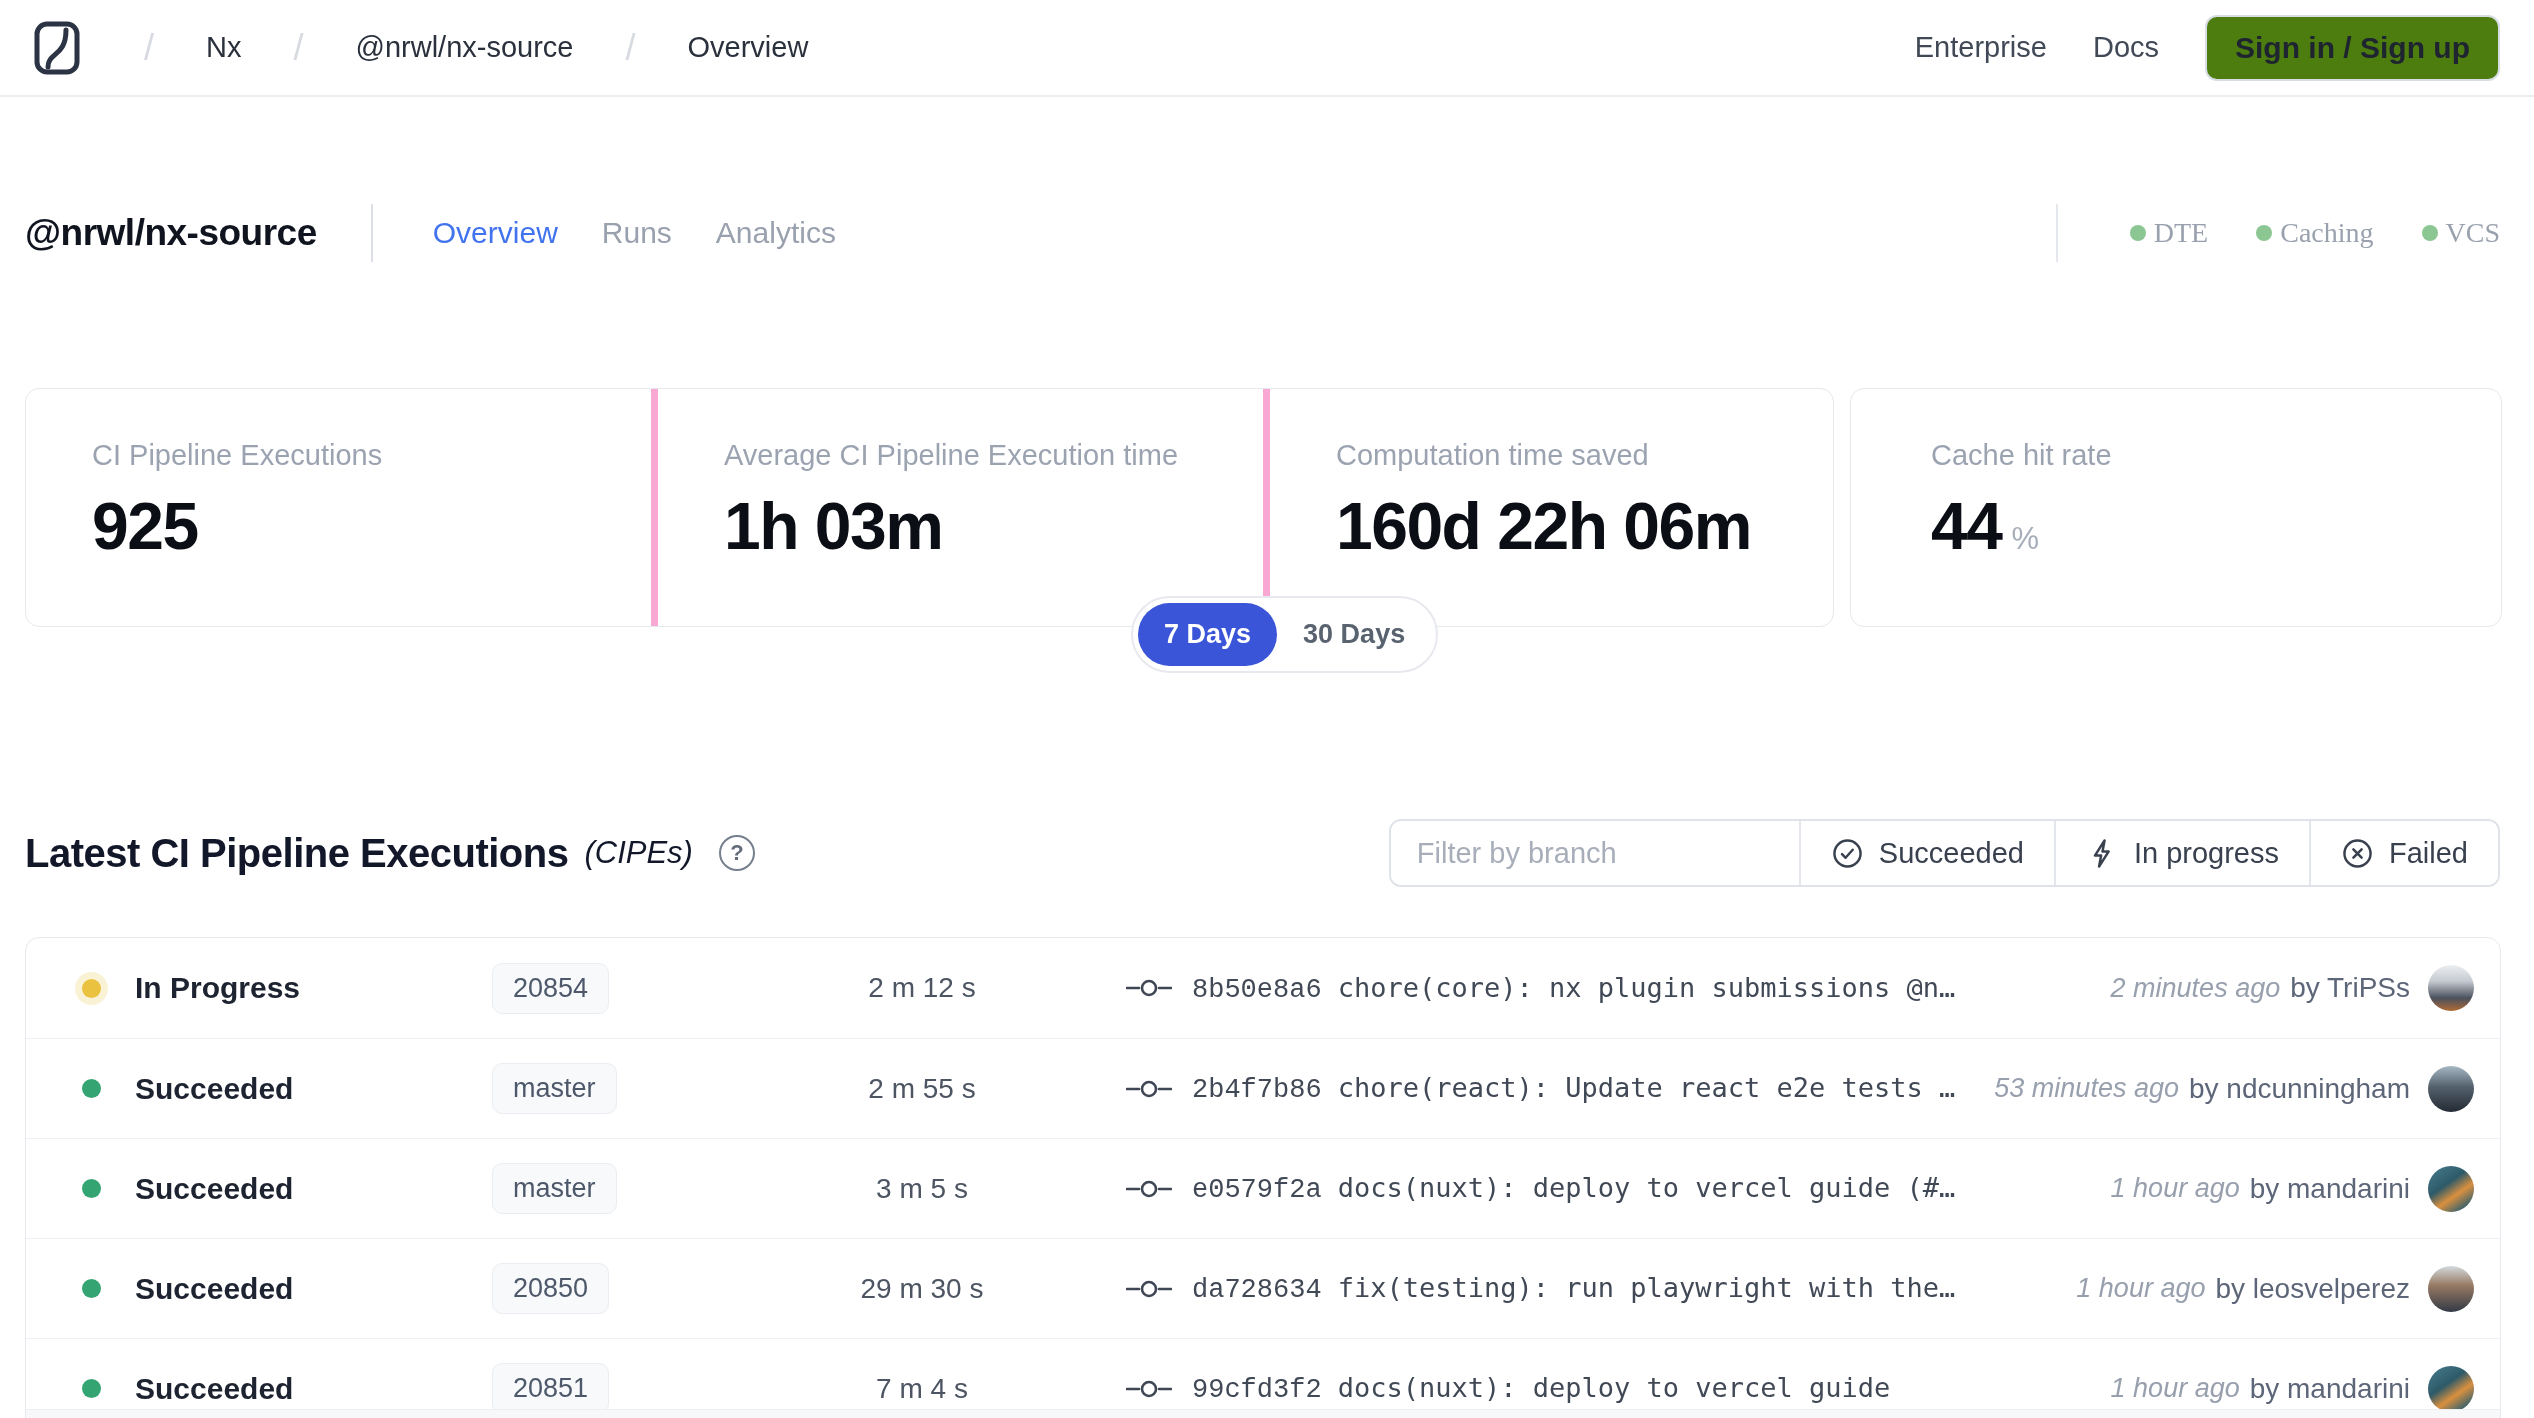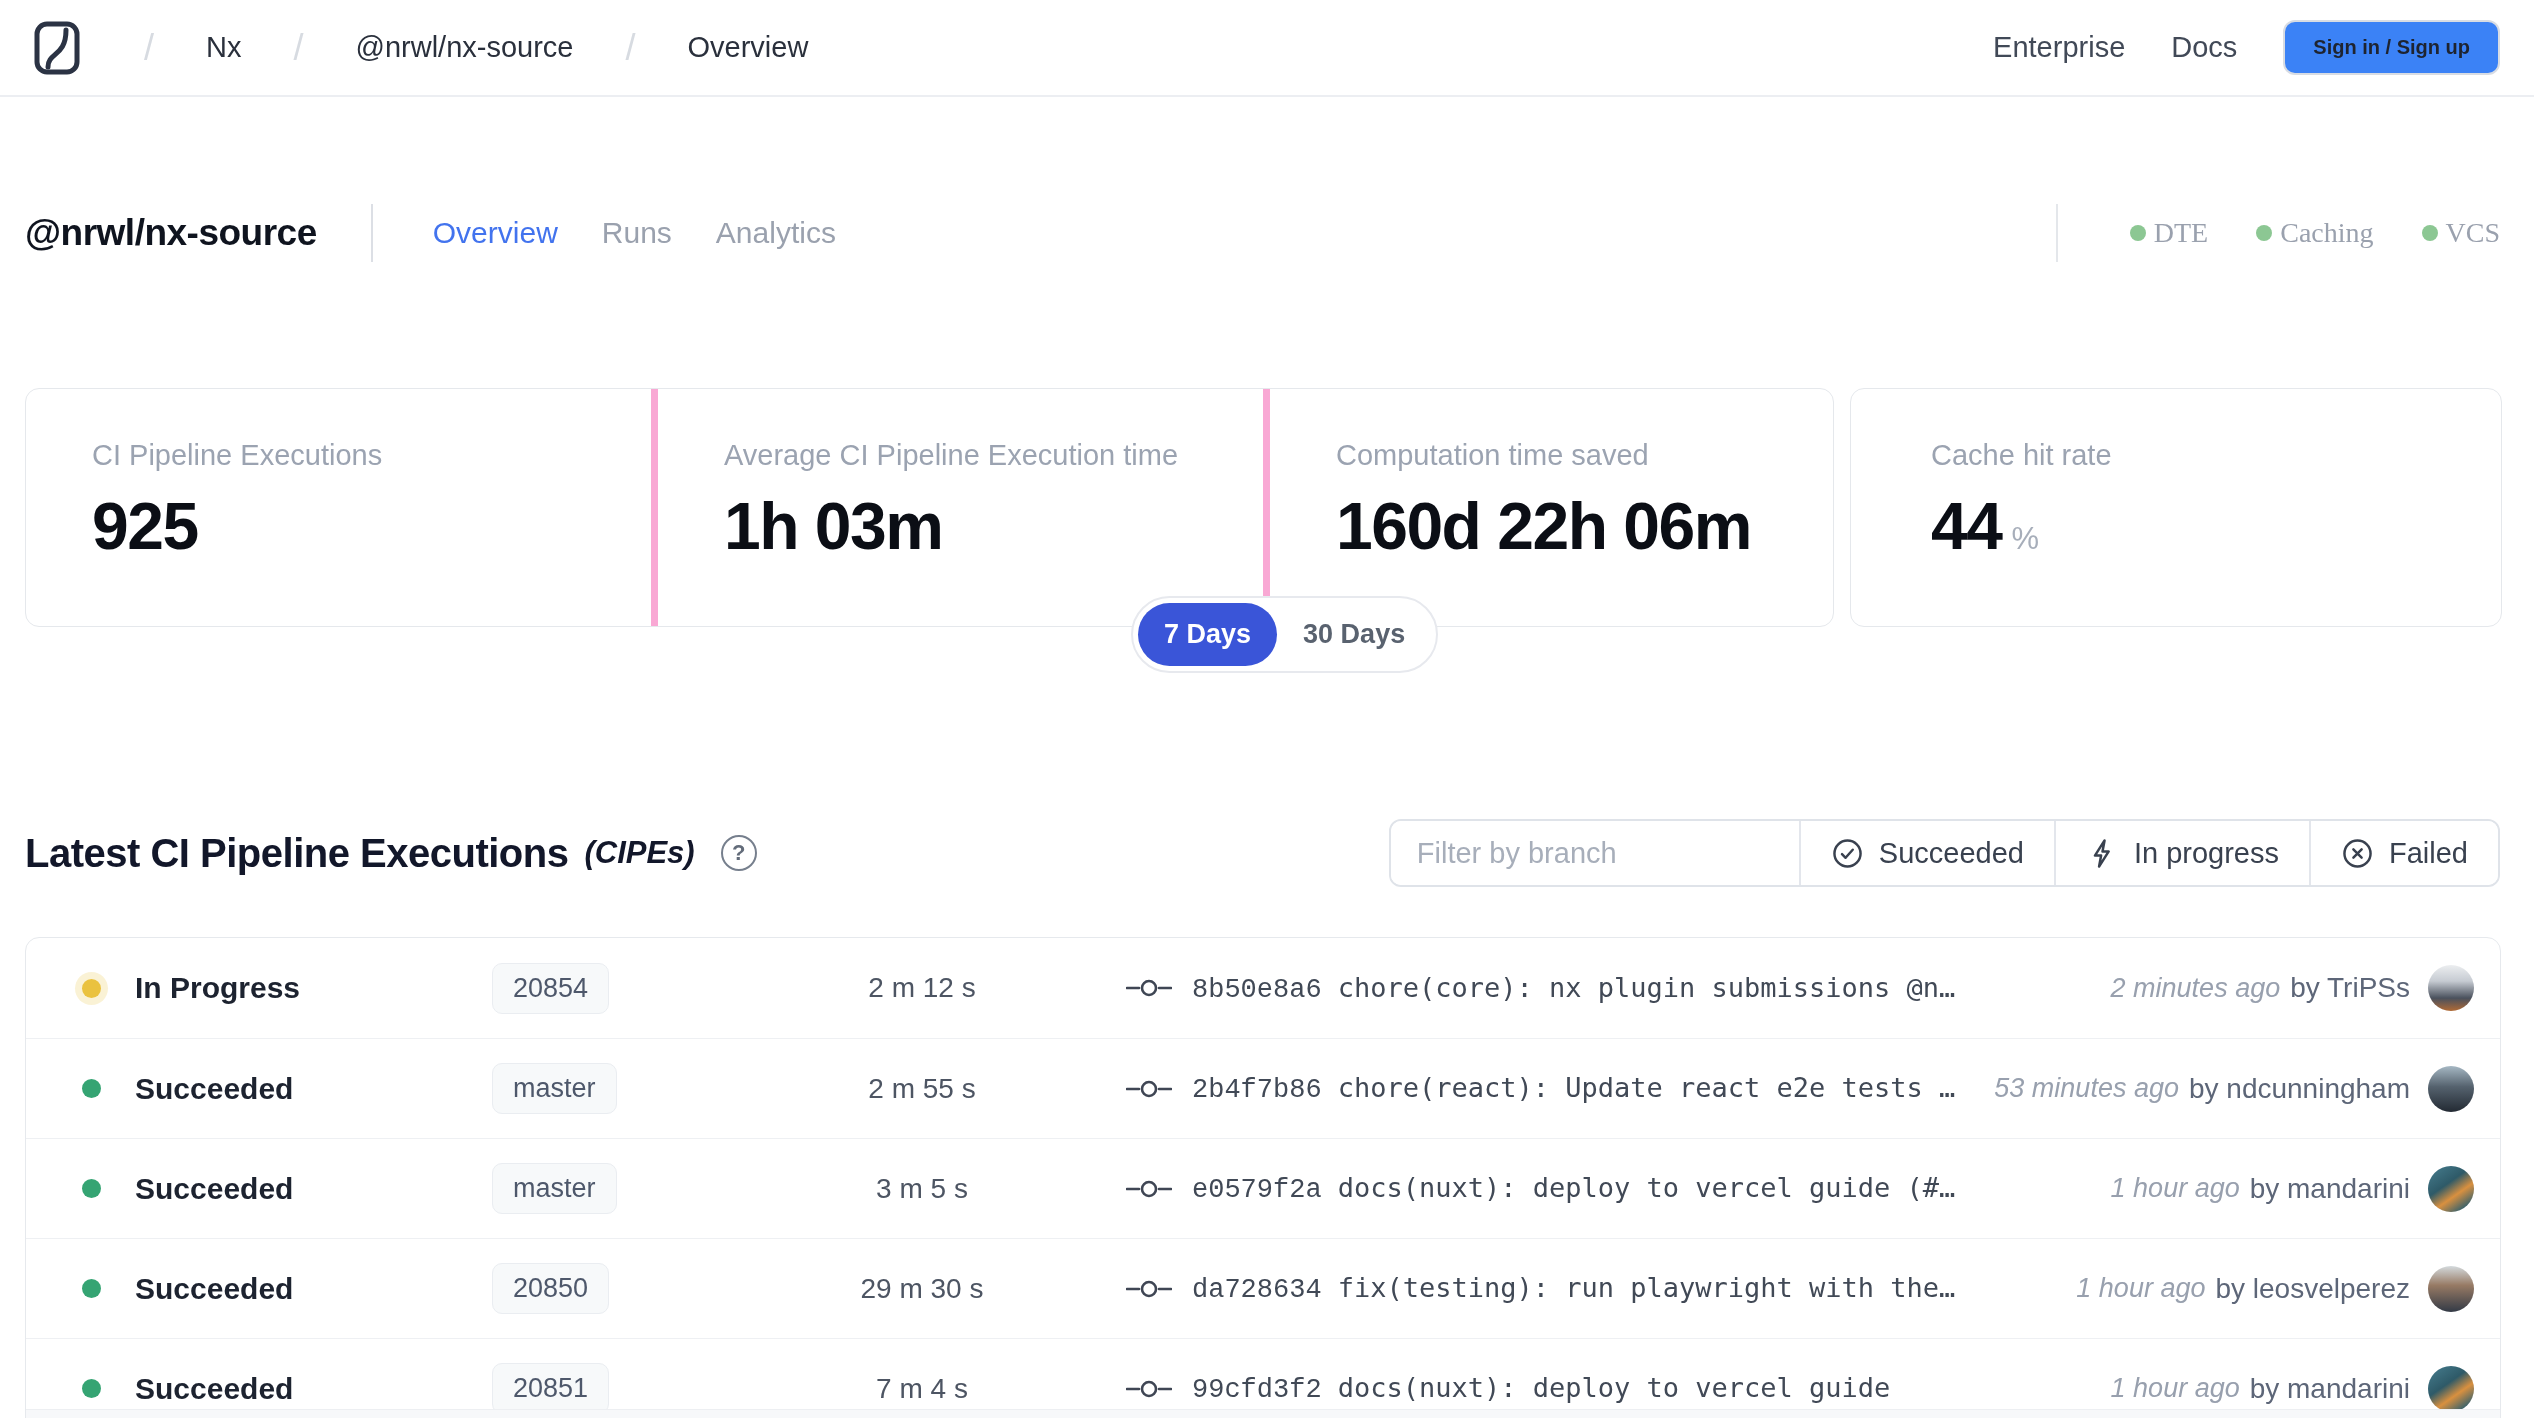--- a/index.html
+++ b/index.html
@@ -15,22 +15,22 @@
     display:flex; align-items:center; padding:0 34px;
     border-bottom:2px solid #eceef2; background:#fff;
   }
   .logo { width:46px; height:54px; color:#2b3344; display:block; cursor:pointer; }
   .crumbs { display:flex; align-items:center; gap:52px; margin-left:64px; }
   .crumb-sep { font-size:36px; font-weight:300; color:#d7dbe1; }
   .crumb { font-size:29px; font-weight:500; color:#2a303c; cursor:pointer; }
   .topnav-right { margin-left:auto; display:flex; align-items:center; gap:46px; }
   .nav-link { font-size:29px; font-weight:500; color:#414957; cursor:pointer; }
   .signin-btn {
-    border:2px solid #d8dce3; border-radius:12px; background:#3b82f6;
-    padding:14px 28px; font-size:20px; font-weight:700; color:#1e2430;
+    border:2px solid #d8dce3; border-radius:12px; background:#4d7c0f;
+    padding:14px 28px; font-size:30px; font-weight:700; color:#1e2430;
     font-family:"Liberation Sans", sans-serif; cursor:pointer;
   }
 
   
   .project-header {
     position:absolute; top:196px; left:25px; right:34px; height:74px;
     display:flex; align-items:center;
   }
   .project-title { font-size:37px; font-weight:700; color:#0f141f; letter-spacing:-0.5px; }
   .vdiv { width:2px; height:58px; background:#dcdfe5; }
@@ -66,21 +66,21 @@
   }
   .range-opt { font-size:27px; font-weight:700; padding:16px 26px; border-radius:999px; color:#59626f; cursor:pointer; white-space:nowrap; }
   .range-opt.selected { background:#3a55d8; color:#fff; }
 
   
   .section-header {
     position:absolute; top:818px; left:25px; right:34px; height:70px;
     display:flex; align-items:center;
   }
   .section-title { font-size:40px; font-weight:700; color:#12172a; letter-spacing:-0.5px; }
-  .section-subtitle { font-size:31px; font-style:italic; font-weight:700; color:#12172a; margin-left:16px; }
+  .section-subtitle { font-size:31px; font-style:italic; font-weight:400; color:#12172a; margin-left:16px; }
   .help-icon {
     margin-left:26px; width:36px; height:36px; border:2px solid #767f8d; border-radius:50%;
     display:flex; align-items:center; justify-content:center;
     font-size:22px; font-weight:700; color:#636c7a; cursor:pointer;
   }
 
   
   .filter-bar {
     margin-left:auto; display:flex; align-items:stretch; height:68px;
     border:2px solid #dfe3e9; border-radius:12px; background:#fff; overflow:hidden;

